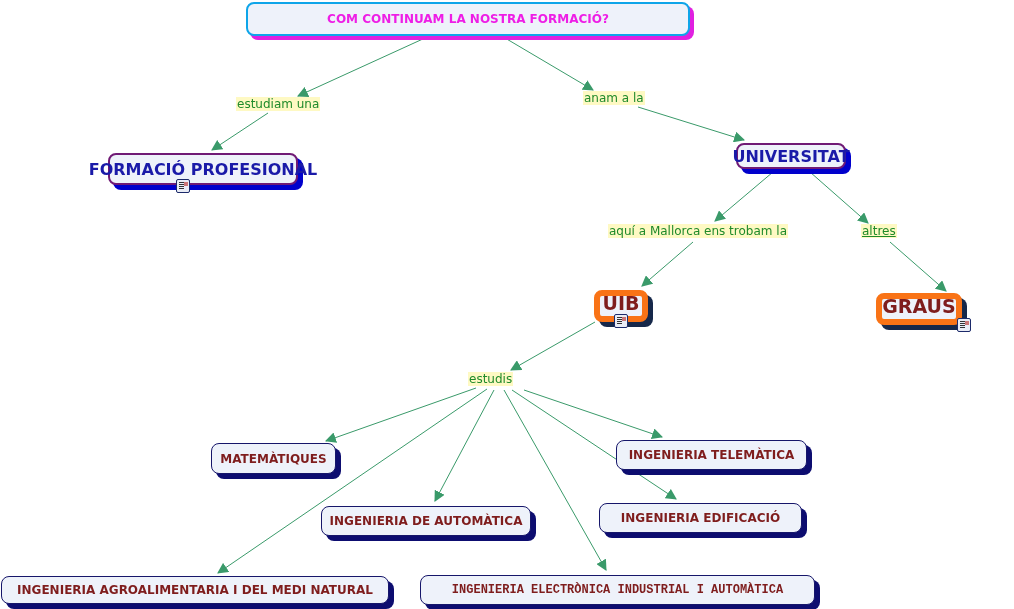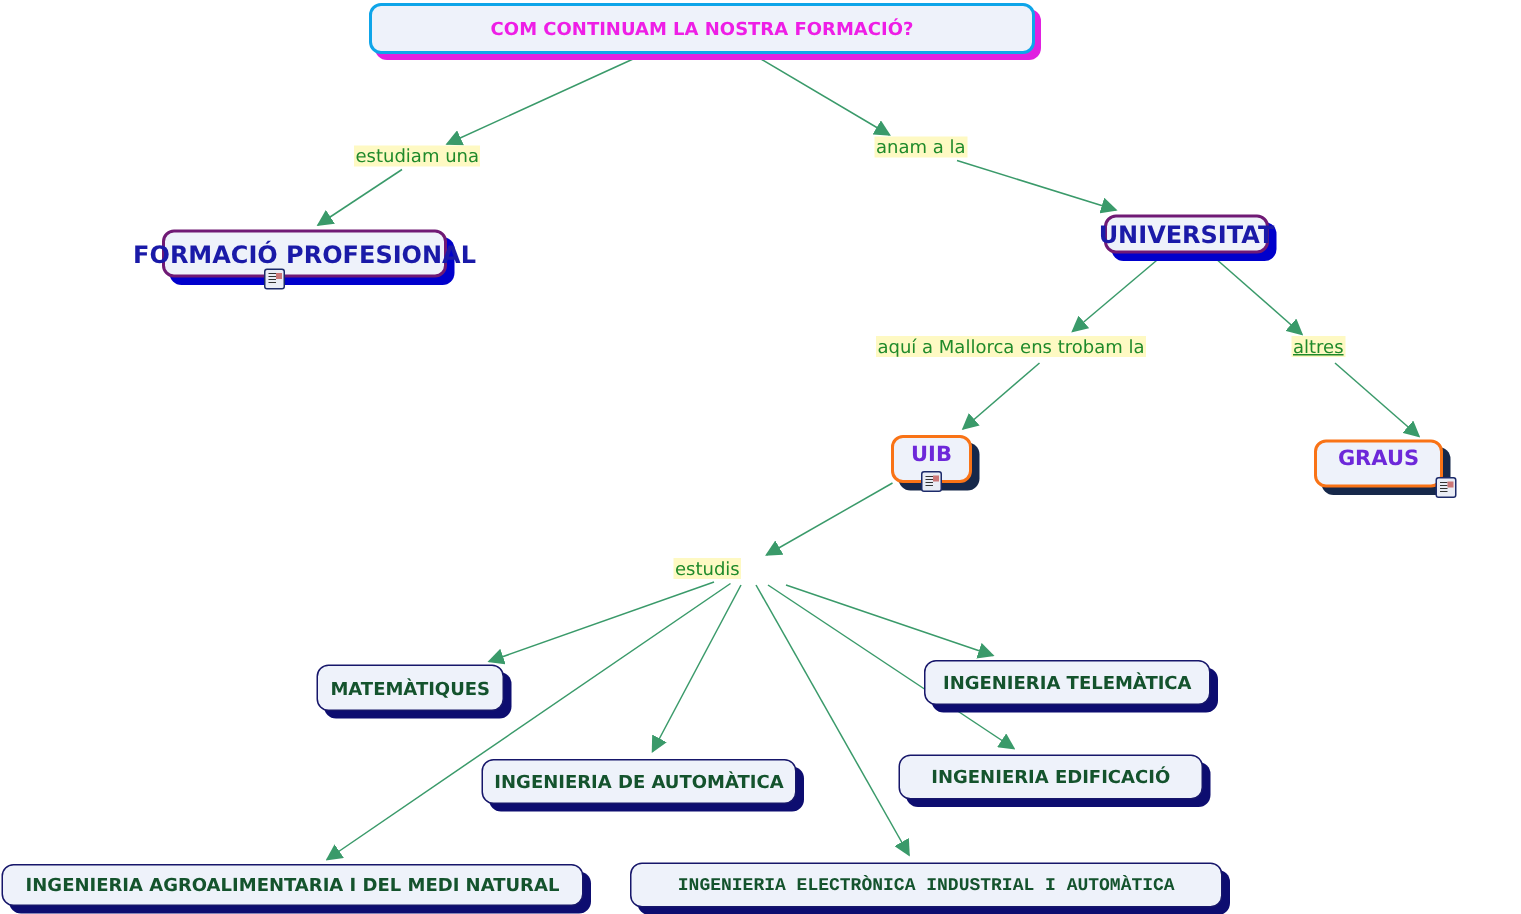--- a/index.html
+++ b/index.html
@@ -3,22 +3,22 @@
   <meta charset="utf-8">
   <style>
     html, body { margin:0; padding:0; }
     body { width:1014px; height:609px; background:#ffffff; position:relative; overflow:hidden;
            font-family:"DejaVu Sans", sans-serif; }
     svg.links { position:absolute; left:0; top:0; width:1014px; height:609px; }
     .node { position:absolute; box-sizing:border-box; background:#eef2fa; border-radius:8px;
             font-weight:bold; white-space:nowrap; display:flex; align-items:center; justify-content:center; }
     .node.root { border:2px solid #0ea5e9; color:#ee1ee6; font-size:12px; box-shadow:4px 4px 0 #e020e0; }
     .node.blue { border:2px solid #701a75; color:#1a1aa8; font-size:16px; box-shadow:5px 5px 0 #0000cc;align-items:center; }
-    .node.navy { border:2px solid #f97316; color:#6d28d9; font-size:14px; box-shadow:5px 5px 0 #16284a; }
-    .node.leaf { border:1px solid #16166a; color:#14532d; font-size:12px; box-shadow:5px 5px 0 #0d0d70;justify-content:center; }
+    .node.navy { border:6px solid #f97316; color:#7f1d1d; font-size:19px; box-shadow:5px 5px 0 #16284a; }
+    .node.leaf { border:1px solid #16166a; color:#7f1d1d; font-size:12px; box-shadow:5px 5px 0 #0d0d70;justify-content:center; }
     .label { position:absolute; color:#1f8a2a; font-size:12px; white-space:nowrap; background:#fef9c3; padding:0 1px; }
     .res-icon { position:absolute; width:14px; height:14px; box-sizing:border-box; border:1px solid #1c2a6a;
                 background:#e9ecf5; border-radius:2px; }
     .res-icon::before { content:""; position:absolute; left:2px; top:2px; width:5px; height:8px;
                         background:repeating-linear-gradient(#333 0 1px, transparent 1px 2px); }
     .res-icon::after { content:""; position:absolute; right:1px; top:2px; width:4px; height:4px; background:#c77; }
   </style>
 </head>
 <body>
 
@@ -46,23 +46,23 @@
     <line x1="524" y1="390" x2="662" y2="437" marker-end="url(#arr)"></line>
   </g>
 </svg>
 
 <div class="node root" style="left:246px;top:2px;width:444px;height:34px;">
   <span>COM CONTINUAM LA NOSTRA FORMACIÓ?</span>
 </div>
 
 <span class="label" style="left:236px;top:97px;">estudiam una</span>
 <span class="label" style="left:583px;top:91px;">anam a la</span>
-<span class="label" style="left:584px;top:224px;text-align:center;">aquí a Mallorca ens trobam la</span>
+<span class="label" style="left:608px;top:224px;text-align:center;">aquí a Mallorca ens trobam la</span>
 <span class="label" style="left:861px;top:224px;text-decoration:underline;">altres</span>
-<span class="label" style="left:449px;top:372px;">estudis</span>
+<span class="label" style="left:468px;top:372px;">estudis</span>
 
 <div class="node blue" style="left:88px;top:153px;width:190px;height:32px;margin-left:20px;">
   <span>FORMACIÓ PROFESIONAL</span>
 </div>
 <span class="res-icon" style="left:176px;top:179px;"></span>
 
 <div class="node blue" style="left:736px;top:143px;width:110px;height:26px;">
   <span>UNIVERSITAT</span>
 </div>
 

